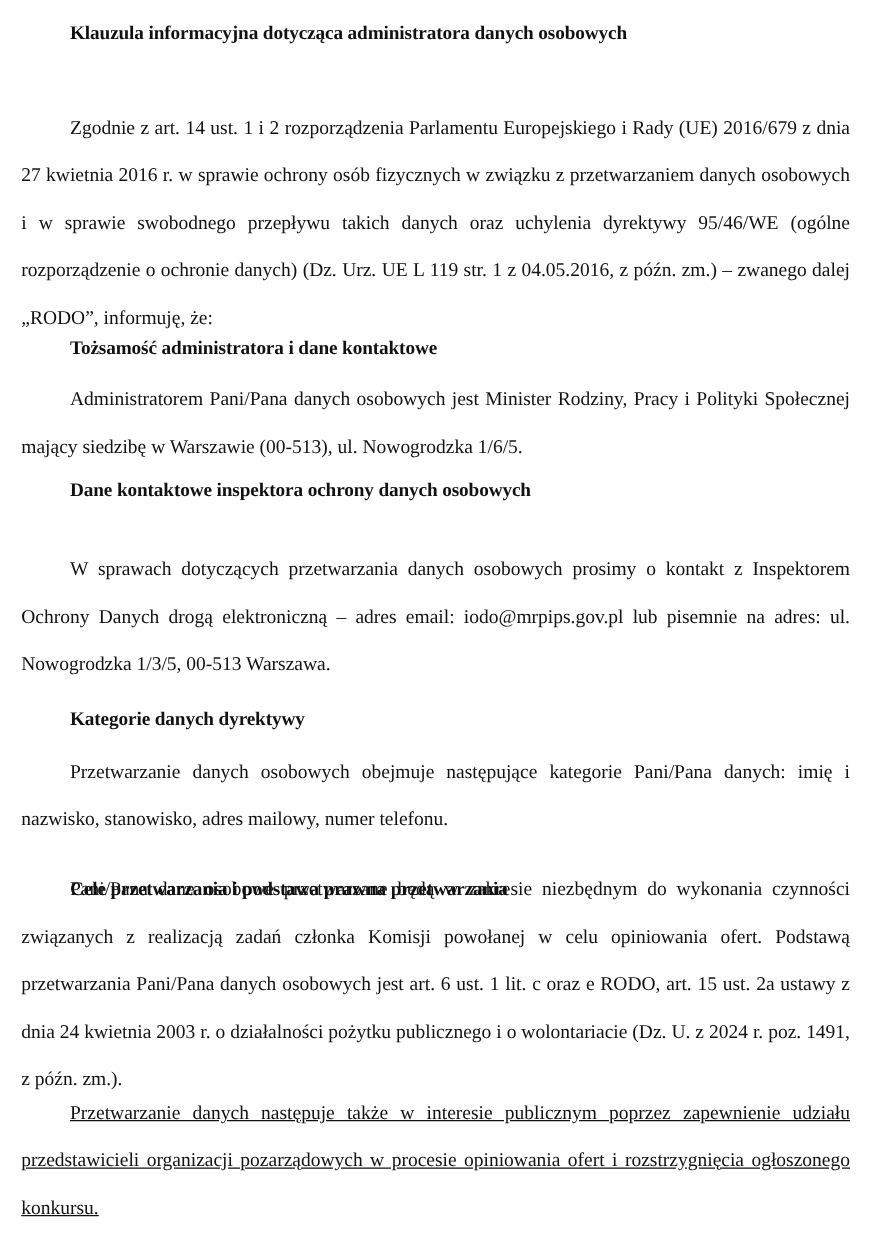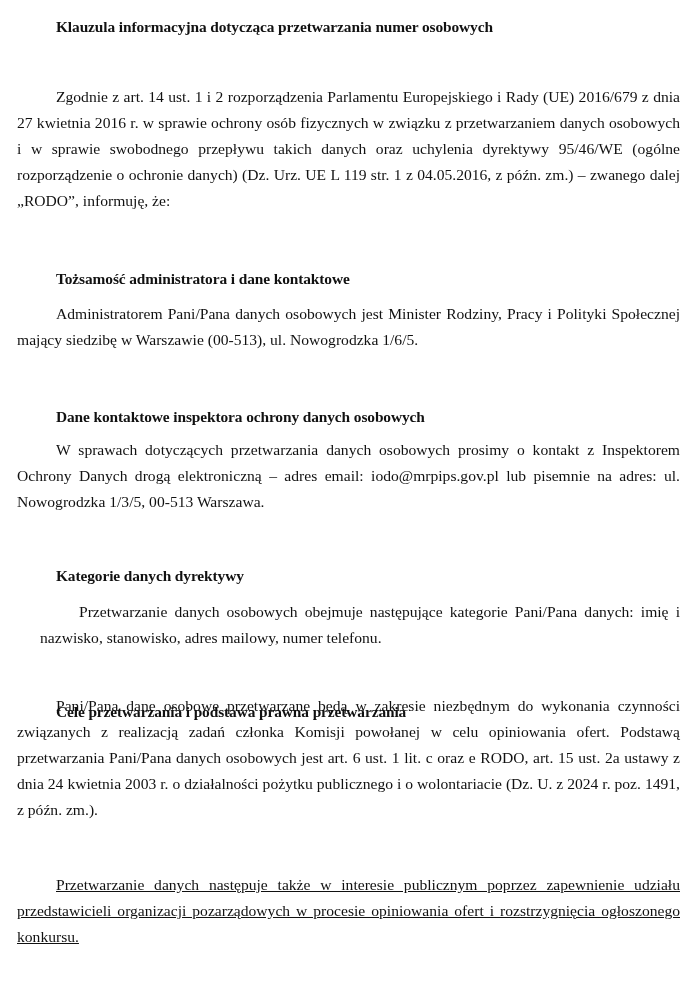--- a/index.html
+++ b/index.html
@@ -28,41 +28,41 @@
       font-weight: bold;
       font-size: 15.4px;
       white-space: nowrap;
       letter-spacing: -0.1px;
     }
     .para {
       position: absolute;
       left: 0;
       right: 0;
       text-align: justify;
-      line-height: 26px;
+      line-height: 38px;
       text-indent: 39px;
       margin: 0;
     }
     #h-title { top: 18px; }
     #p-intro { top: 84px; }
     #h-admin { top: 270px; font-family: Liberation Serif, serif; }
     #p-admin { top: 301px; }
-    #h-iod { top: 408px; text-align: center; }
+    #h-iod { top: 384px; text-align: center; }
     #p-iod { top: 437px; }
     #h-cat { top: 567px; }
-    #p-cat { top: 599px; margin-left: 23px; }
+    #p-cat { top: 599px; }
     #h-goal { top: 703px; text-align: right; }
     #p-goal { top: 693px; }
     #p-public { top: 872px; text-decoration: underline; }
   </style>
 </head>
 <body>
 
 <div class="page">
-  <div id="h-title" class="heading">Klauzula informacyjna dotycząca przetwarzania numer osobowych</div>
+  <div id="h-title" class="heading">Klauzula informacyjna dotycząca administratora danych osobowych</div>
 
   <p id="p-intro" class="para">Zgodnie z art. 14 ust. 1 i 2 rozporządzenia Parlamentu Europejskiego i Rady (UE) 2016/679 z dnia 27 kwietnia 2016 r. w sprawie ochrony osób fizycznych w związku z przetwarzaniem danych osobowych i w sprawie swobodnego przepływu takich danych oraz uchylenia dyrektywy 95/46/WE (ogólne rozporządzenie o ochronie danych) (Dz. Urz. UE L 119 str. 1 z 04.05.2016, z późn. zm.) – zwanego dalej „RODO”, informuję, że:</p>
 
   <div id="h-admin" class="heading">Tożsamość administratora i dane kontaktowe</div>
   <p id="p-admin" class="para">Administratorem Pani/Pana danych osobowych jest Minister Rodziny, Pracy i Polityki Społecznej mający siedzibę w Warszawie (00-513), ul. Nowogrodzka 1/6/5.</p>
 
   <div id="h-iod" class="heading">Dane kontaktowe inspektora ochrony danych osobowych</div>
   <p id="p-iod" class="para">W sprawach dotyczących przetwarzania danych osobowych prosimy o kontakt z Inspektorem Ochrony Danych drogą elektroniczną – adres email: iodo@mrpips.gov.pl lub pisemnie na adres: ul. Nowogrodzka 1/3/5, 00-513 Warszawa.</p>
 
   <div id="h-cat" class="heading">Kategorie danych dyrektywy</div>

